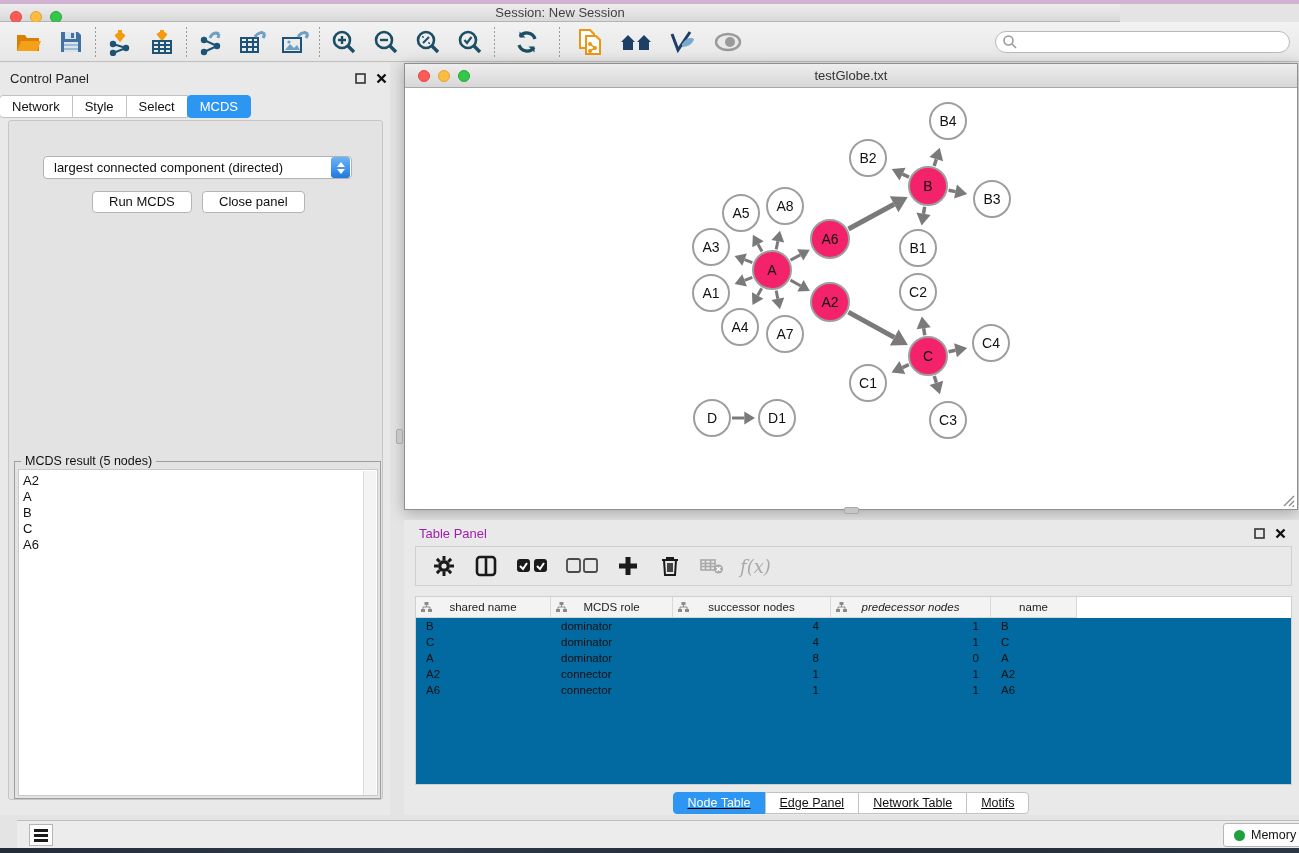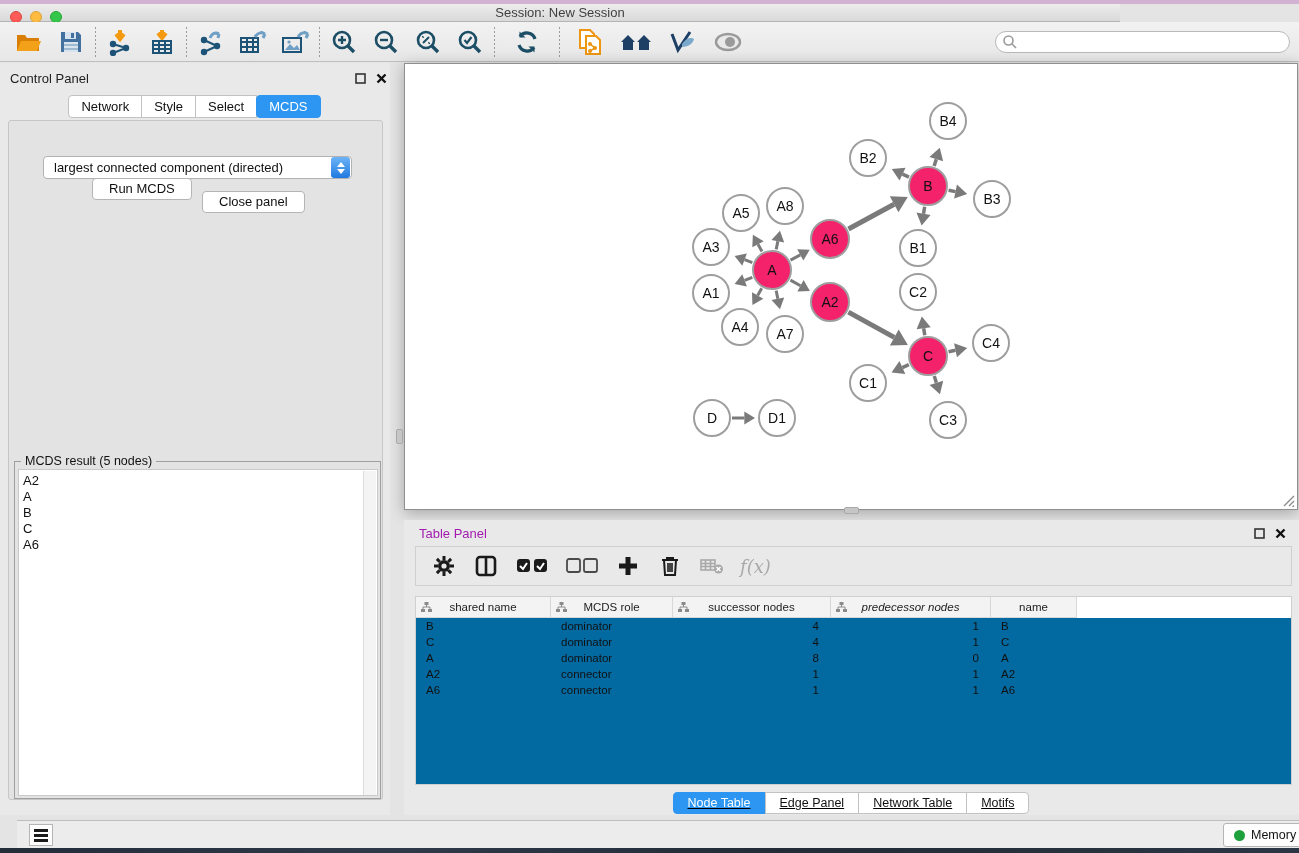--- a/index.html
+++ b/index.html
@@ -46,21 +46,21 @@
   }
   #search-box input { border:none; outline:none; width:250px; font-size:12px; background:transparent; }
 
   
   #control-panel {
     left:0; top:63px; width:390px; height:752px; background:#e9e9e9;
   }
   #cp-header { left:10px; top:8px; font-size:13px; color:#222; }
   .panel-icons { display:flex; gap:10px; align-items:center; }
   #cp-icons { left:355px; top:10px; }
-  #cp-tabs { left:0; top:32px; width:390px; display:flex; justify-content:center; }
+  #cp-tabs { left:0; top:32px; width:390px; display:flex; justify-content:flex-start; }
   .tab-btn {
     font-size:13px; color:#111; background:#fff; border:1px solid #c2c2c2;
     padding:3px 12px; margin-left:-1px; cursor:default;
   }
   .tab-btn:first-child { border-radius:4px 0 0 4px; }
   .tab-btn:last-child  { border-radius:0 4px 4px 0; }
   .tab-btn.active { background:#2d96f2; border-color:#2d96f2; color:#fff; border-radius:4px; }
   #cp-body {
     left:8px; top:57px; width:375px; height:680px;
     background:#e3e3e3; border:1px solid #c6c6c6; border-radius:3px;
@@ -76,21 +76,21 @@
     width:19px; height:21px; margin-right:1px; border-radius:3px;
     background:linear-gradient(#6db4f7,#2079e0);
     display:flex; flex-direction:column; align-items:center; justify-content:center; gap:2px;
   }
   .tri-up   { width:0; height:0; border-left:4px solid transparent; border-right:4px solid transparent; border-bottom:5px solid #fff; }
   .tri-down { width:0; height:0; border-left:4px solid transparent; border-right:4px solid transparent; border-top:5px solid #fff; }
   .push-btn {
     height:22px; background:#fff; border:1px solid #b5b5b5; border-radius:4px;
     font-size:13px; color:#111; padding:0 16px; line-height:20px; text-align:center;
   }
-  #run-btn   { left:92px;  top:115px; }
+  #run-btn   { left:92px;  top:128px; }
   #closep-btn{ left:202px; top:128px; }
 
   #result-box {
     left:14px; top:398px; width:367px; height:338px;
     border:1px solid #9f9f9f;
   }
   #result-legend {
     left:6px; top:-8px; background:#e3e3e3; padding:0 4px; font-size:12.5px; color:#111;
   }
   #result-list {
@@ -381,20 +381,28 @@
           <li>B</li>
           <li>C</li>
           <li>A6</li>
         </ul>
       <div id="result-scroll" class="abs"></div>
     </div>
   </div>
 </div>
 
 <div id="net-window" class="abs">
+  <div id="net-titlebar" class="abs">
+    <div id="net-lights" class="abs lights">
+      <span class="light red"></span>
+      <span class="light yellow"></span>
+      <span class="light green"></span>
+    </div>
+    <div class="title">testGlobe.txt</div>
+  </div>
   <svg id="net-canvas" class="abs" viewBox="0 0 890 420" width="890" height="420">
       <line x1="355.96678911489033" y1="162.55183804995966" x2="352.0012819555375" y2="155.2604216601818" stroke="#7a7a7a" stroke-width="3"></line>
       <polygon points="346.88912212360066,145.86064390468505 357.7114273210262,152.1549040052669 346.2911365900488,158.3659393150967" fill="#7a7a7a"></polygon>
       <line x1="370.1802584100922" y1="160.42026628877687" x2="371.83245578170005" y2="152.2863715362458" stroke="#7a7a7a" stroke-width="3"></line>
       <polygon points="373.96239697160416,141.80050721671785 378.2023733589834,153.58026104413148 365.4625382044167,150.99248202836014" fill="#7a7a7a"></polygon>
       <line x1="346.35035698573034" y1="173.5911182077344" x2="338.58406950866186" y2="170.66284588031513" stroke="#7a7a7a" stroke-width="3"></line>
       <polygon points="328.5721085442483,166.88784420520838 340.8772948253155,164.5808135187555 336.2908441920082,176.74487824187477" fill="#7a7a7a"></polygon>
       <line x1="346.35035698573034" y1="188.4088817922656" x2="338.58406950866186" y2="191.33715411968487" stroke="#7a7a7a" stroke-width="3"></line>
       <polygon points="328.5721085442483,195.11215579479162 336.2908441920082,185.25512175812523 340.8772948253155,197.4191864812445" fill="#7a7a7a"></polygon>
       <line x1="355.7197701091396" y1="199.3116594930951" x2="351.6566316284662" y2="206.5491249117946" stroke="#7a7a7a" stroke-width="3"></line>

